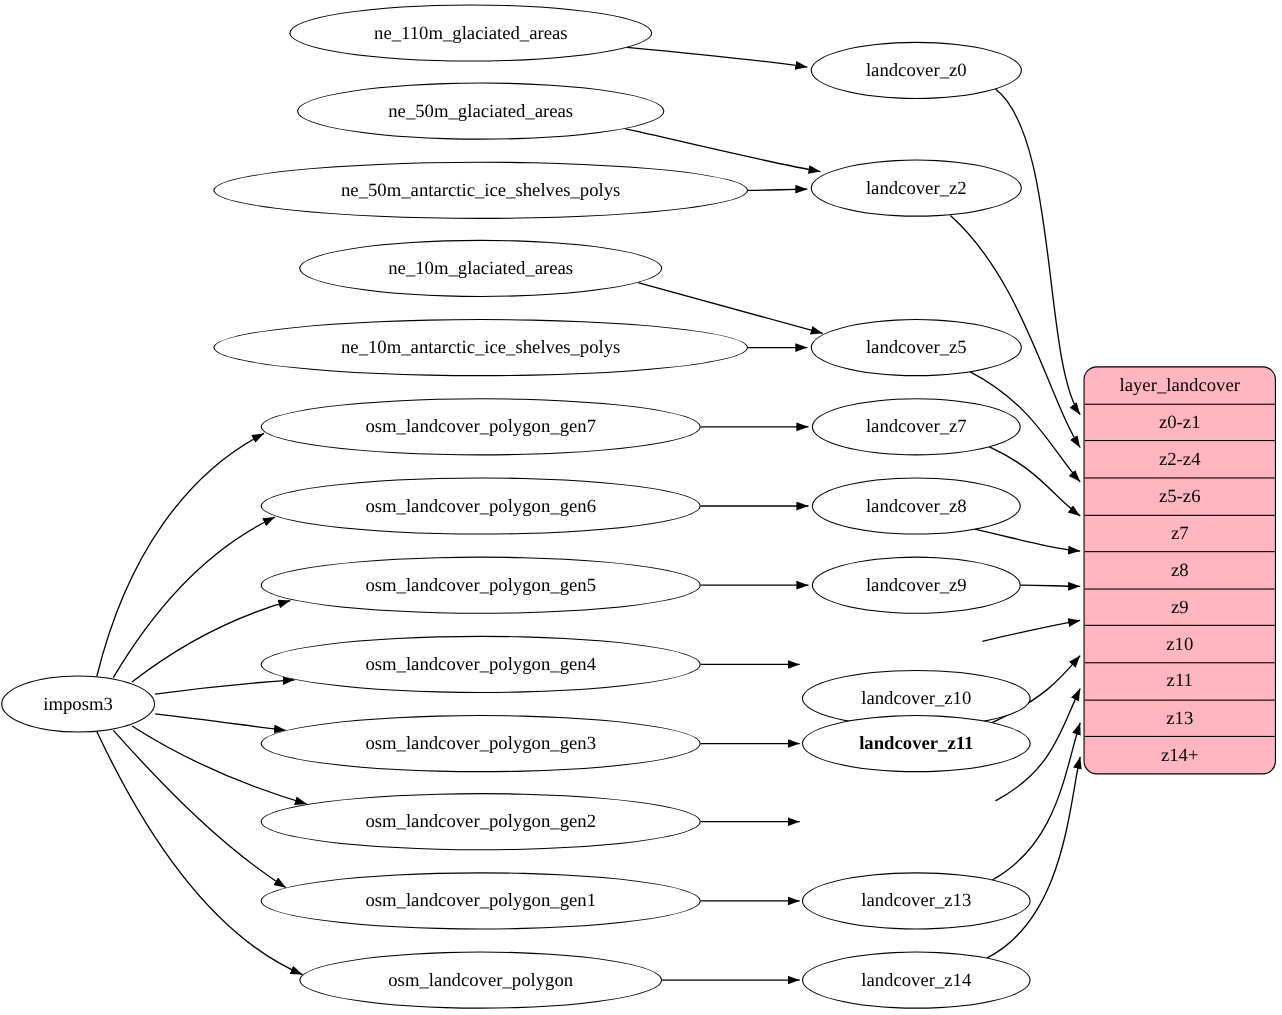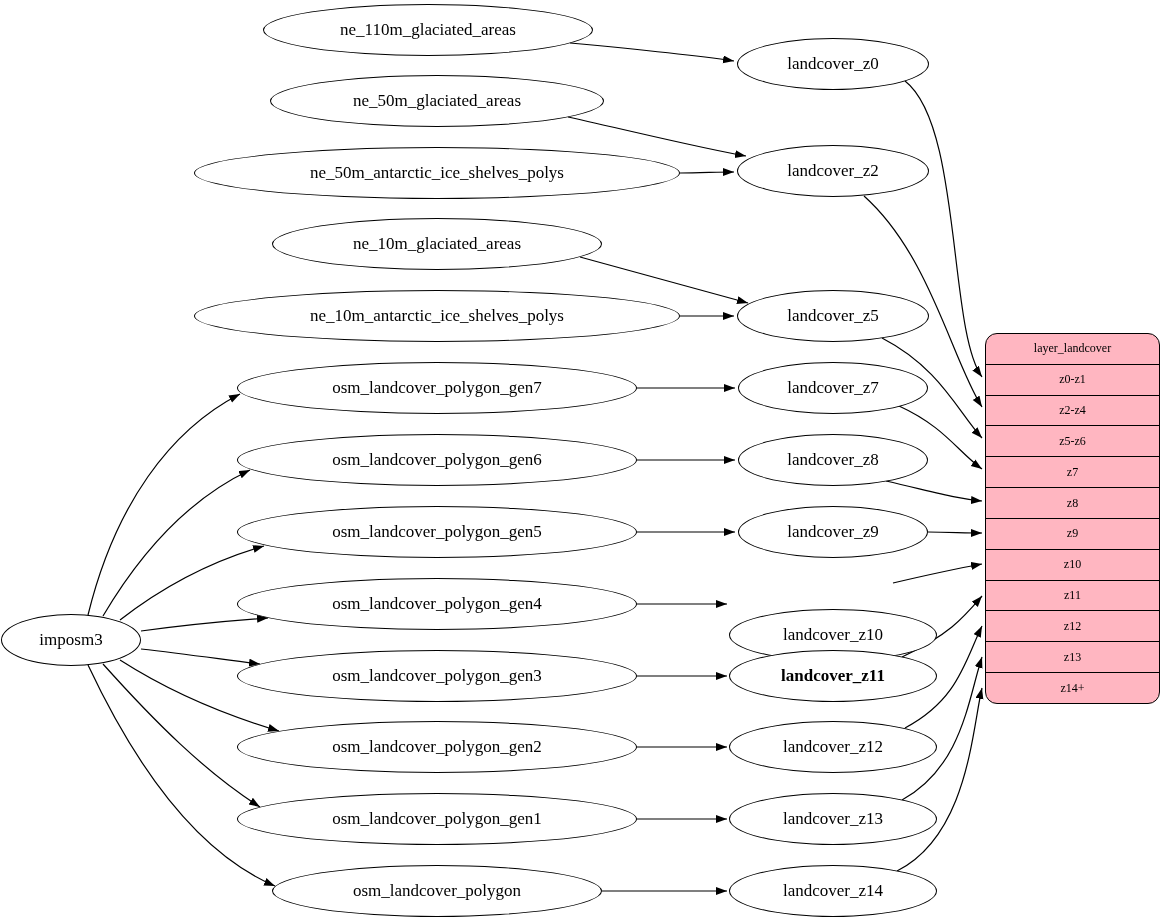--- a/index.html
+++ b/index.html
@@ -24,21 +24,21 @@
   }
   .tablenode{
     position:absolute;
     left:985px;top:333px;width:175px;height:371px;
     box-sizing:border-box;
     background:#ffb6c1;
     border:1.5px solid #000;
     border-radius:12px;
     display:flex;flex-direction:column;
     overflow:hidden;
-    font-size:12px;color:#000;
+    font-size:17px;color:#000;
     z-index:2;
   }
   .trow{
     flex:1;
     display:flex;align-items:center;justify-content:center;
     border-top:1px solid #000;
     white-space:nowrap;
   }
   .trow:first-child{border-top:none;}
 </style>
@@ -109,32 +109,30 @@
   <div class="node" style="left:272px;top:865px;width:330px;height:52px;">osm_landcover_polygon</div>
 
   <div class="node" style="left:737px;top:38px;width:192px;height:52px;">landcover_z0</div>
   <div class="node" style="left:737px;top:145px;width:192px;height:52px;">landcover_z2</div>
   <div class="node" style="left:737px;top:290px;width:192px;height:52px;">landcover_z5</div>
   <div class="node" style="left:738px;top:362px;width:190px;height:52px;">landcover_z7</div>
   <div class="node" style="left:738px;top:434px;width:190px;height:52px;">landcover_z8</div>
   <div class="node" style="left:738px;top:506px;width:190px;height:52px;">landcover_z9</div>
   <div class="node" style="left:729px;top:609px;width:208px;height:52px;text-align:center;">landcover_z10</div>
   <div class="node" style="left:729px;top:650px;width:208px;height:52px;font-weight:bold;">landcover_z11</div>
-  <div class="node" style="left:729px;top:721px;width:208px;height:52px;">landcover_z12</div>
   <div class="node" style="left:729px;top:793px;width:208px;height:52px;">landcover_z13</div>
   <div class="node" style="left:729px;top:865px;width:208px;height:52px;">landcover_z14</div>
 
   <div class="tablenode">
     <div class="trow">layer_landcover</div>
     <div class="trow">z0-z1</div>
     <div class="trow">z2-z4</div>
     <div class="trow">z5-z6</div>
     <div class="trow">z7</div>
     <div class="trow">z8</div>
     <div class="trow">z9</div>
     <div class="trow">z10</div>
     <div class="trow">z11</div>
-    <div class="trow">z12</div>
     <div class="trow">z13</div>
     <div class="trow">z14+</div>
   </div>
 
 </div>
 
 </body></html>

